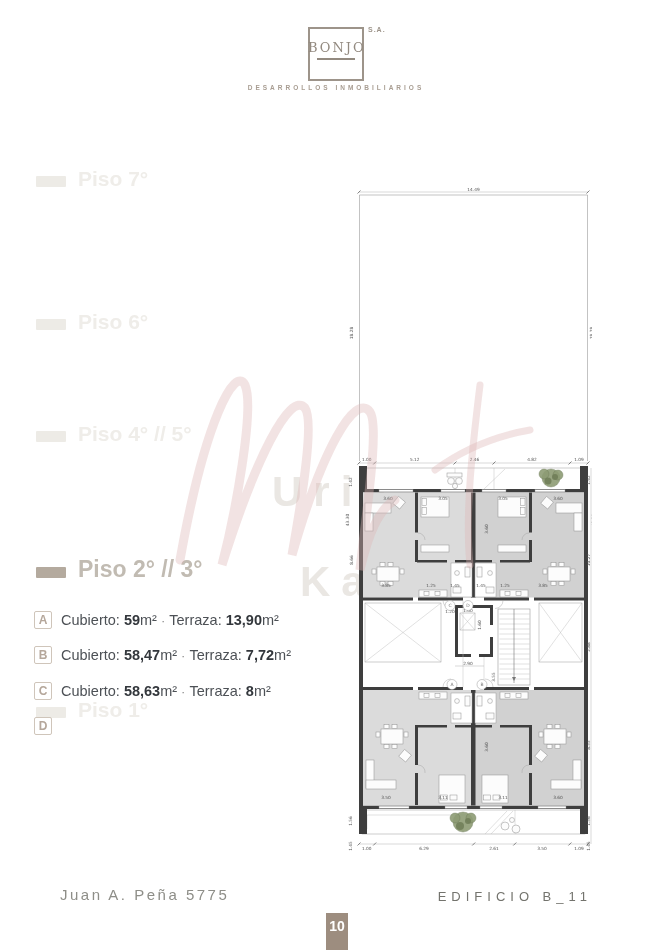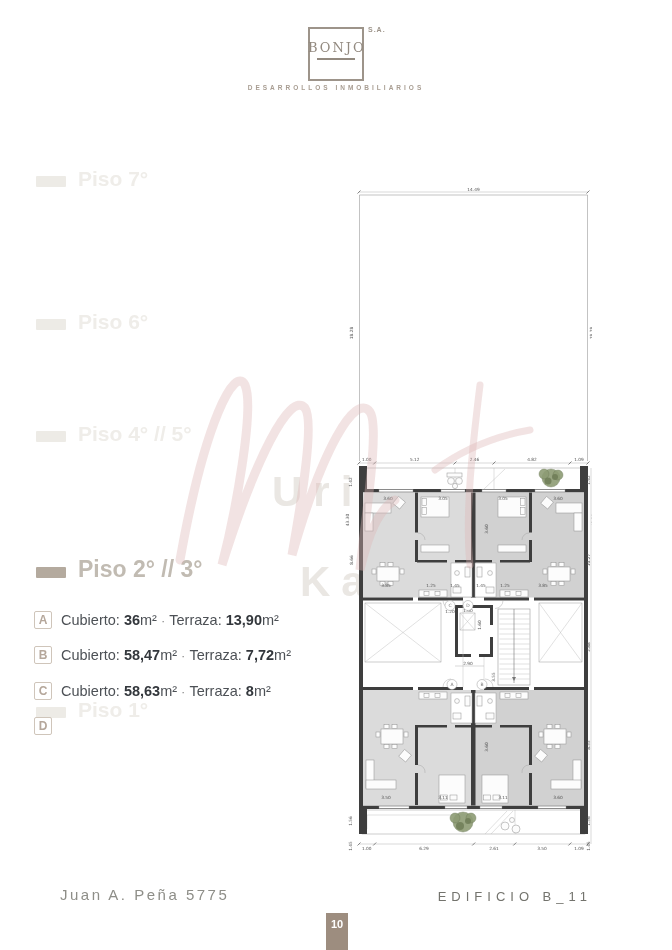--- a/index.html
+++ b/index.html
@@ -57,21 +57,21 @@
   .treeD{ fill:#6e7d57; opacity:.85; }
   .hatch{ stroke:#ababab; stroke-width:.35; }
   .arc  { stroke:#999; stroke-width:.4; fill:none; }
   circle.uc { fill:#fff; stroke:#999; stroke-width:.5; }
   text.uct  { font:4.5px "DejaVu Sans", sans-serif; fill:#777; text-anchor:middle; }
 
   
   .footer-address { position:absolute; left:60px; top:886px; font-size:15px; letter-spacing:2.5px; color:#8e8e88; z-index:3; }
   .footer-building { position:absolute; right:80px; top:889px; font-size:13px; letter-spacing:5px; color:#73736d; z-index:3; }
   .page-tab { position:absolute; left:326px; top:913px; width:22px; height:37px; background:#9d8d7f;
-              color:#fff; font-size:11px; font-weight:bold; text-align:center; padding-top:5px; z-index:3; }
+              color:#fff; font-size:14px; font-weight:bold; text-align:center; padding-top:5px; z-index:3; }
 </style>
 </head>
 <body>
 
 <div id="page">
 
   <div class="logo-wrap">
     <div class="logo-box"></div>
     <div class="logo-sa">S.A.</div>
     <div class="logo-name">BONJO</div>
@@ -106,21 +106,21 @@
     <span class="floor-label">Piso 2° // 3°</span>
   </div>
   <div class="floor-item" style="top:698px">
     <span class="floor-bar"></span>
     <span class="floor-label">Piso 1°</span>
   </div>
 
   <div class="units">
     <div class="unit-row">
       <span class="unit-letter">A</span>
-      <span class="unit-text"><span>Cubierto:</span>&nbsp;<b>36</b><span>m²</span><span class="unit-sep">·</span><span>Terraza:</span>&nbsp;<b>13,90</b><span>m²</span></span>
+      <span class="unit-text"><span>Cubierto:</span>&nbsp;<b>59</b><span>m²</span><span class="unit-sep">·</span><span>Terraza:</span>&nbsp;<b>13,90</b><span>m²</span></span>
     </div>
     <div class="unit-row">
       <span class="unit-letter">B</span>
       <span class="unit-text"><span>Cubierto:</span>&nbsp;<b>58,47</b><span>m²</span><span class="unit-sep">·</span><span>Terraza:</span>&nbsp;<b>7,72</b><span>m²</span></span>
     </div>
     <div class="unit-row">
       <span class="unit-letter">C</span>
       <span class="unit-text"><span>Cubierto:</span>&nbsp;<b>58,63</b><span>m²</span><span class="unit-sep">·</span><span>Terraza:</span>&nbsp;<b>8</b><span>m²</span></span>
     </div>
     <div class="unit-row">

